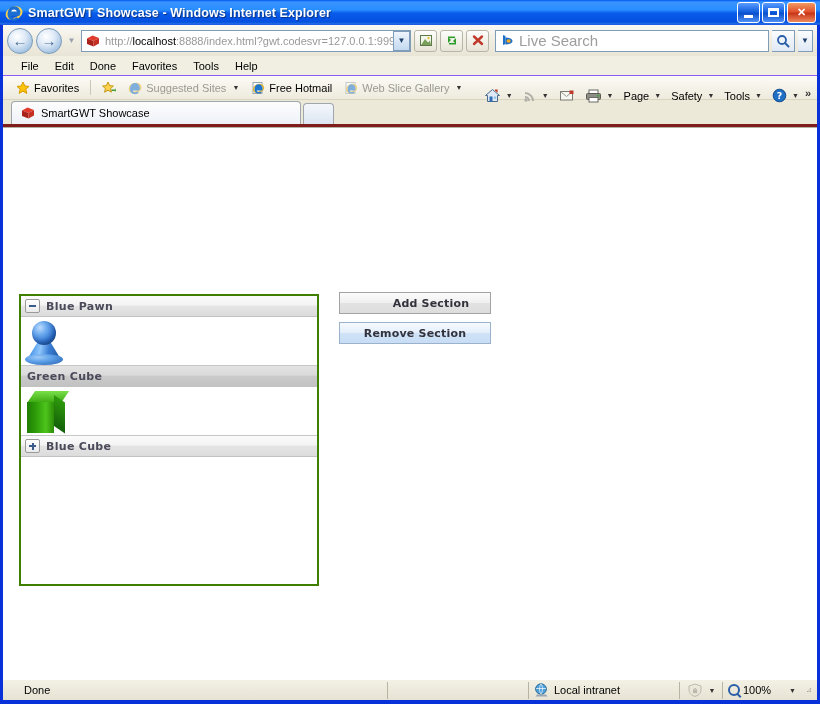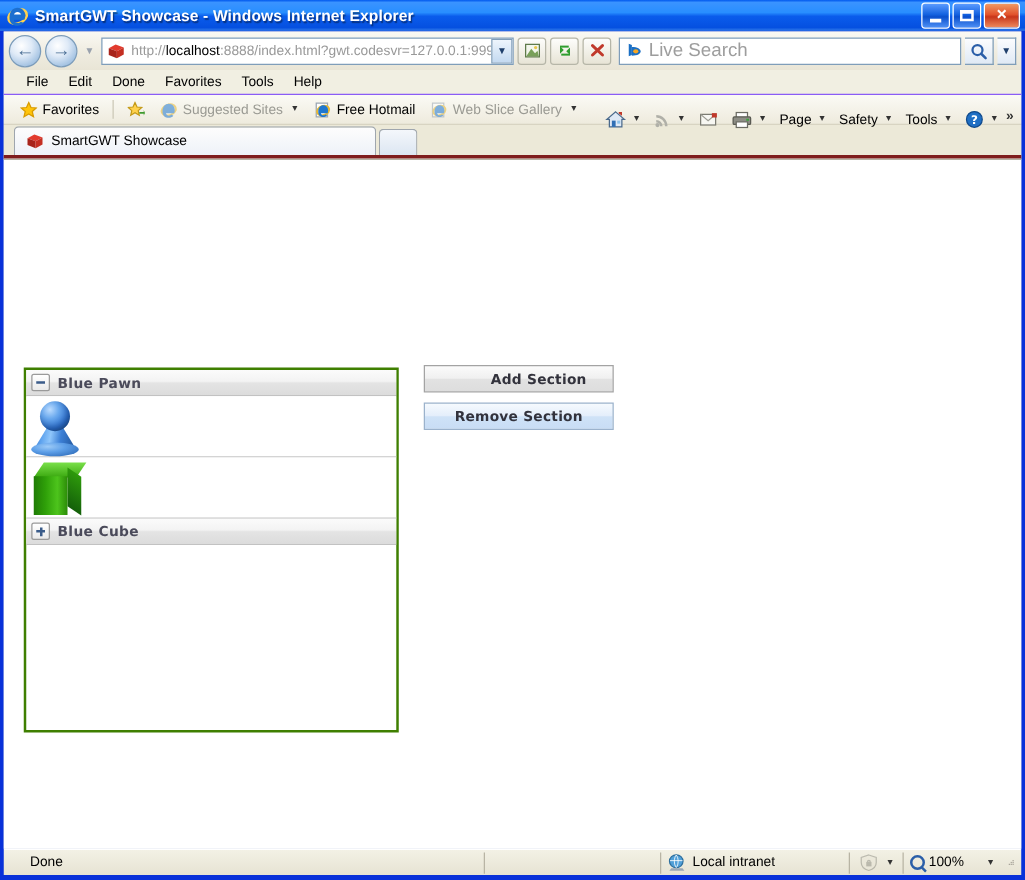--- a/index.html
+++ b/index.html
@@ -601,20 +601,23 @@
           <span class="sec-title">Blue Pawn</span>
         </div>
         <div class="sec-body">
           <div class="pawn">
             <div class="body"></div>
             <div class="base"></div>
             <div class="head"></div>
           </div>
         </div>
 
+        <div class="sec-header selected">
+          <span class="sec-title" style="margin-left:2px">Green Cube</span>
+        </div>
         <div class="sec-body">
           <div class="cube">
             <div class="top"></div>
             <div class="side"></div>
             <div class="front"></div>
           </div>
         </div>
 
         <div class="sec-header">
           <span class="toggle plus"></span>

